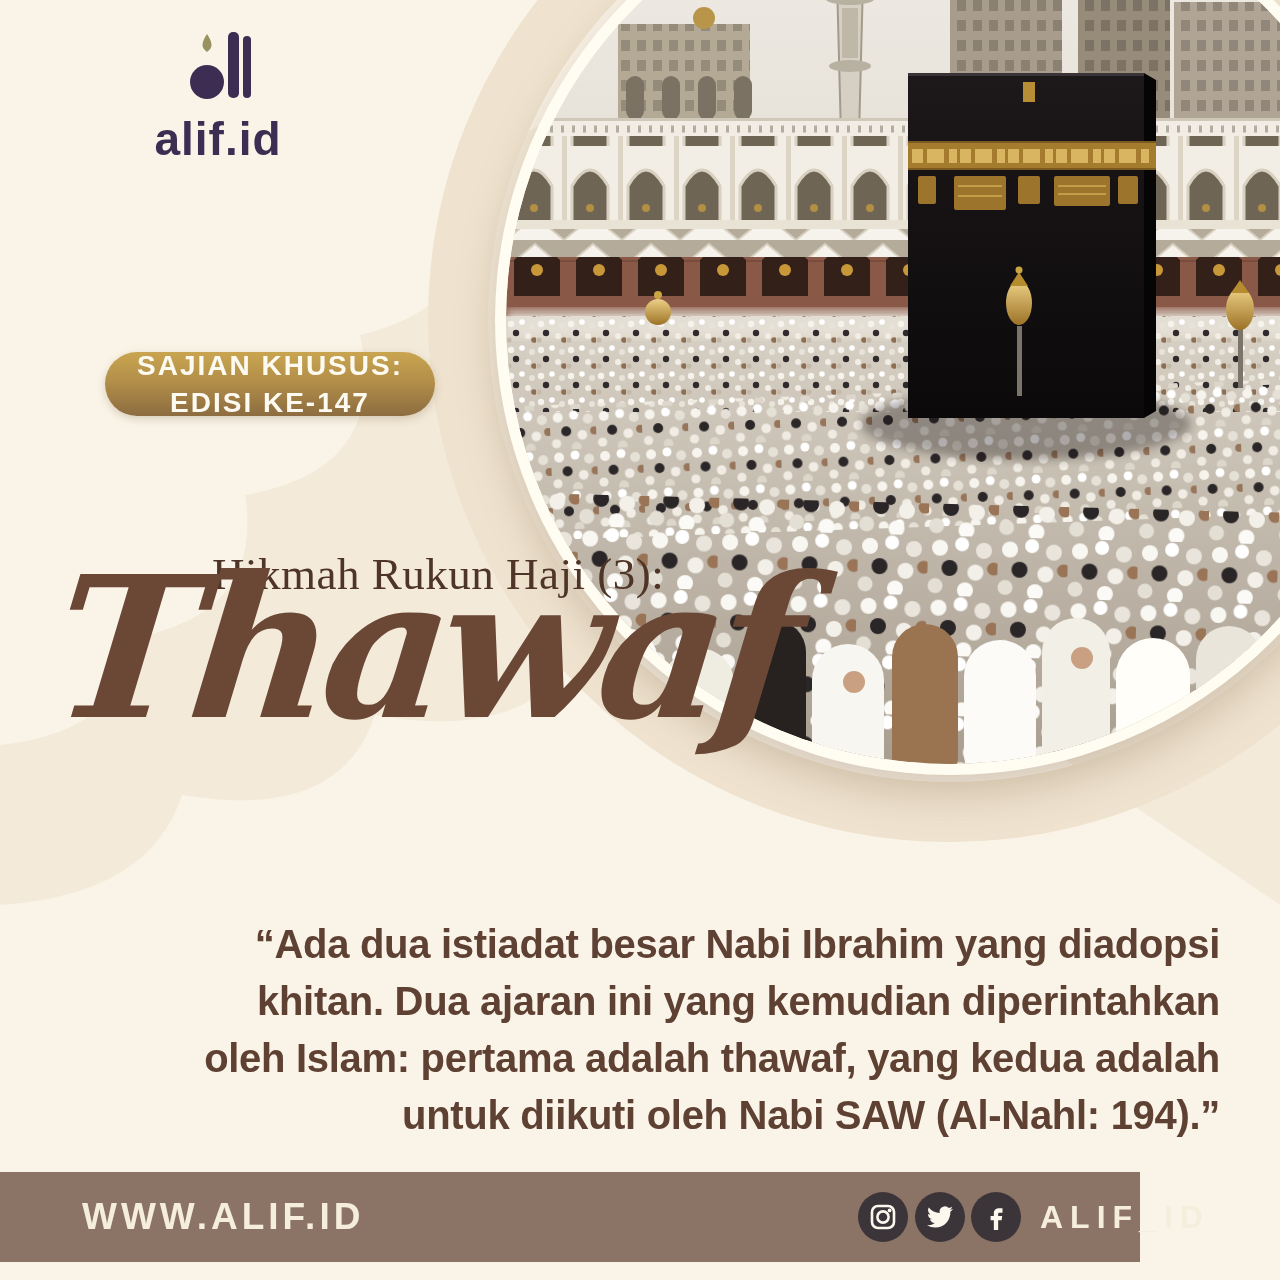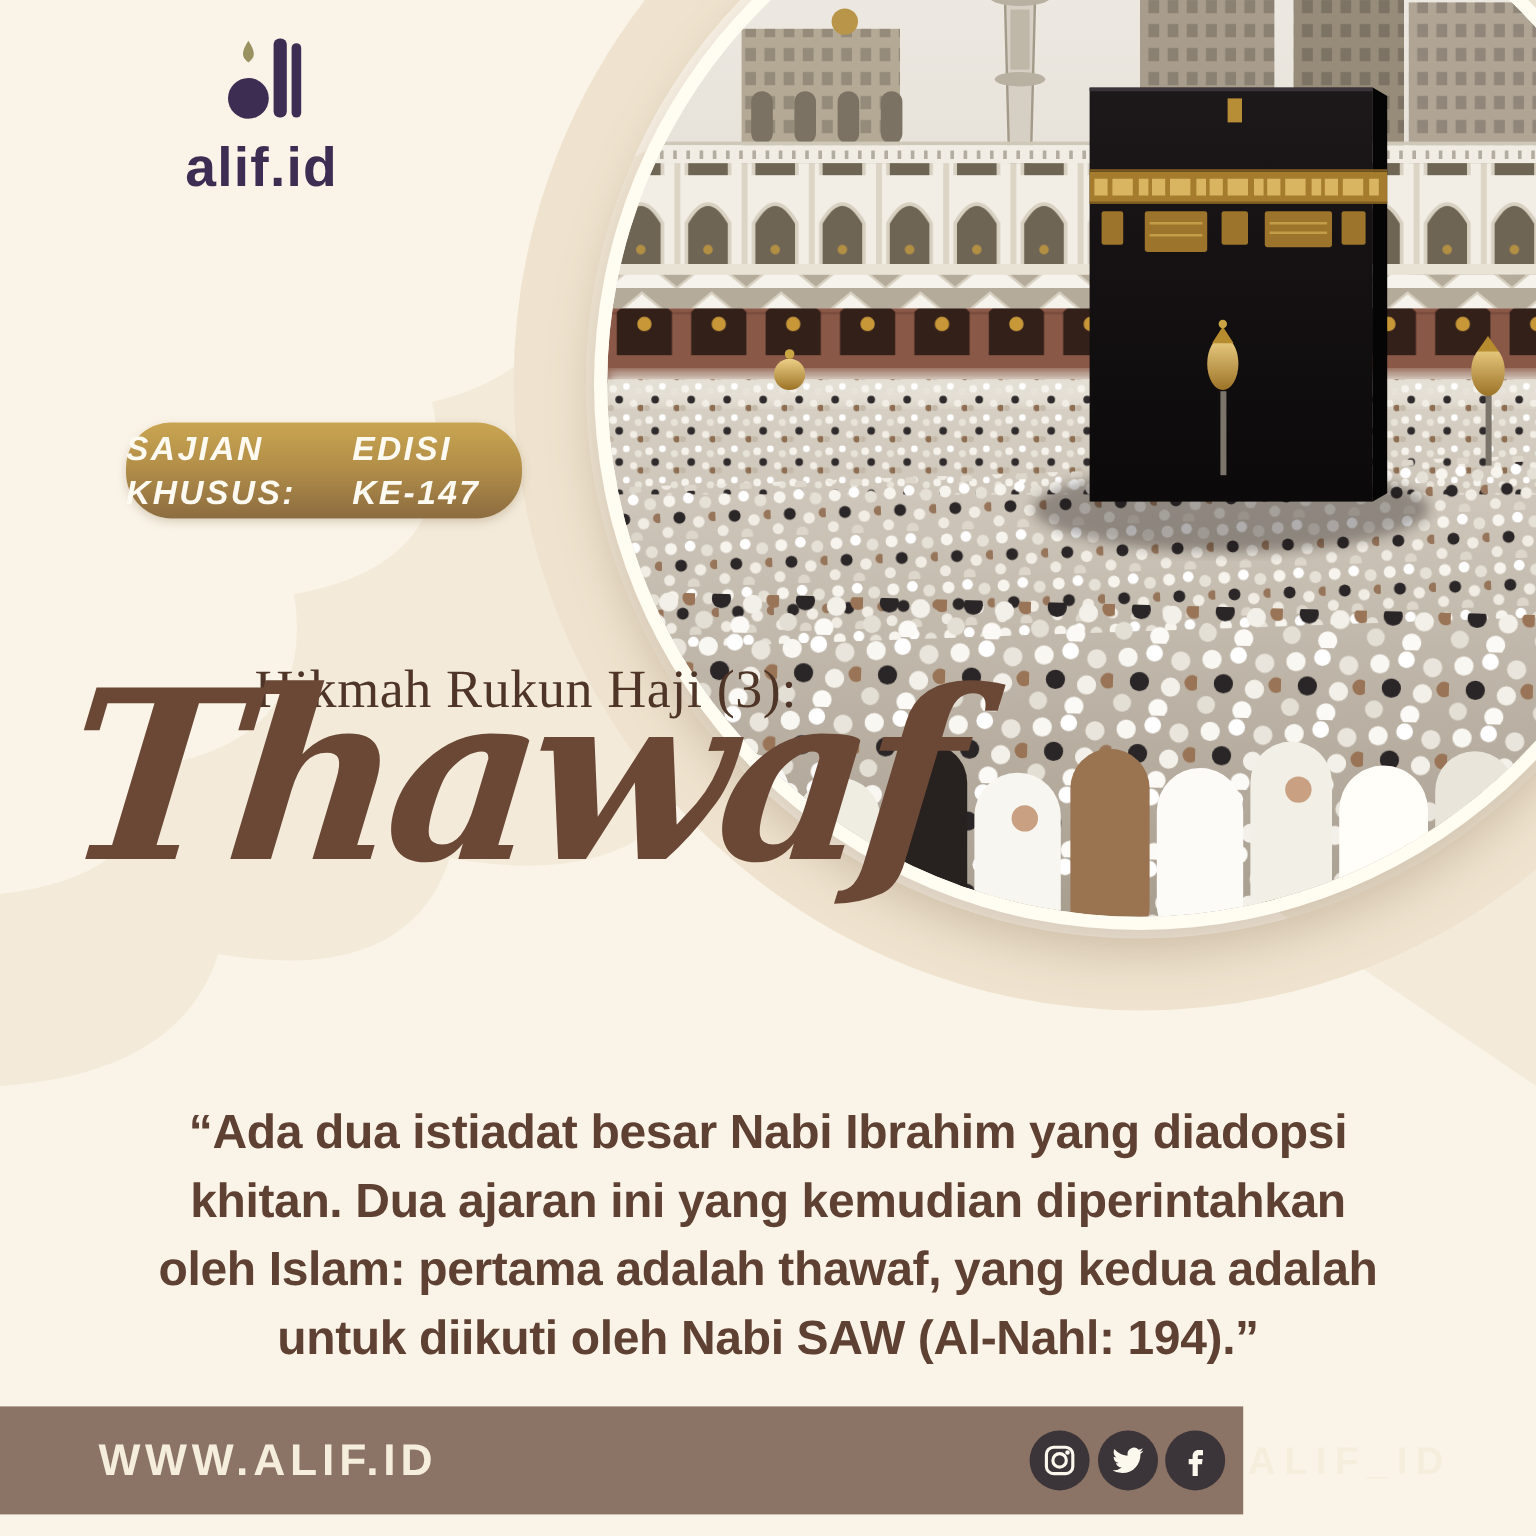--- a/index.html
+++ b/index.html
@@ -7,25 +7,24 @@
     position:relative;width:1280px;height:1280px;overflow:hidden;
     background:#f0abfc;font-family:"Liberation Sans",sans-serif;
   }
   .bg-decor{position:absolute;left:0;top:0;z-index:0;}
   
   .logo{position:absolute;left:108px;top:26px;z-index:4;width:220px;text-align:center;}
   .logo-mark{display:block;margin:0 auto;}
   .logo-word{margin-top:6px;font-size:46px;font-weight:bold;letter-spacing:1px;color:#3e2d52;}
   
   .badge{
-    position:absolute;left:105px;top:352px;width:330px;height:80px;z-index:4;
+    position:absolute;left:105px;top:352px;width:330px;height:64px;z-index:4;
     border-radius:38px;background:linear-gradient(180deg,#c9a551 0%,#b38f49 45%,#8d6c40 100%);
-    display:flex;flex-direction:row;justify-content:center;align-items:center;
+    display:flex;flex-direction:column;justify-content:center;align-items:center;
     box-shadow:0 3px 8px rgba(120,90,50,.25);
-    font-style:italic;
   }
   .badge div{color:#fdfaf2;font-weight:bold;font-size:28px;letter-spacing:2px;line-height:37px;}
   
   .photo-ring{
     position:absolute;left:495px;top:-135px;width:910px;height:910px;border-radius:50%;
     background:#fffcf2;z-index:1;box-shadow:0 18px 40px rgba(120,90,60,.28);
   }
   .photo-inner{
     position:absolute;left:11px;top:11px;width:888px;height:888px;border-radius:50%;overflow:hidden;
   }
@@ -37,26 +36,26 @@
   .main-title{
     position:absolute;left:46px;top:548px;z-index:4;
     font-family:"DejaVu Serif",serif;font-style:italic;font-weight:bold;
     font-size:196px;line-height:200px;color:#6b4836;letter-spacing:-10px;
     transform:skewX(-6deg);transform-origin:left bottom;
   }
   .subtitle{position:absolute;left:100px;top:740px;z-index:4;color:#5d4030;
     font-size:43px;font-weight:bold;line-height:58px;}
   
   .quote{
-    position:absolute;left:60px;top:916px;width:1160px;z-index:4;text-align:center;
+    position:absolute;left:60px;top:916px;width:1160px;z-index:4;text-align:right;
     color:#5e4133;font-size:40px;font-weight:bold;line-height:57px;letter-spacing:-.3px;
   }
   
   .footer-bar{
-    position:absolute;left:0;top:1172px;width:1036px;height:90px;background:#8b7365;z-index:5;
+    position:absolute;left:0;top:1172px;width:1140px;height:90px;background:#8b7365;z-index:5;
   }
   .website{
     position:absolute;left:82px;top:0;height:90px;display:flex;align-items:center;
     color:#f6eedd;font-size:37px;font-weight:bold;letter-spacing:4px;
   }
   .social-icon{position:absolute;top:20px;width:50px;height:50px;border-radius:50%;
     background:#3b3539;display:flex;align-items:center;justify-content:center;}
   .si-1{left:858px;} .si-2{left:915px;} .si-3{left:971px;}
   .handle{
     position:absolute;left:1040px;top:0;height:90px;display:flex;align-items:center;

